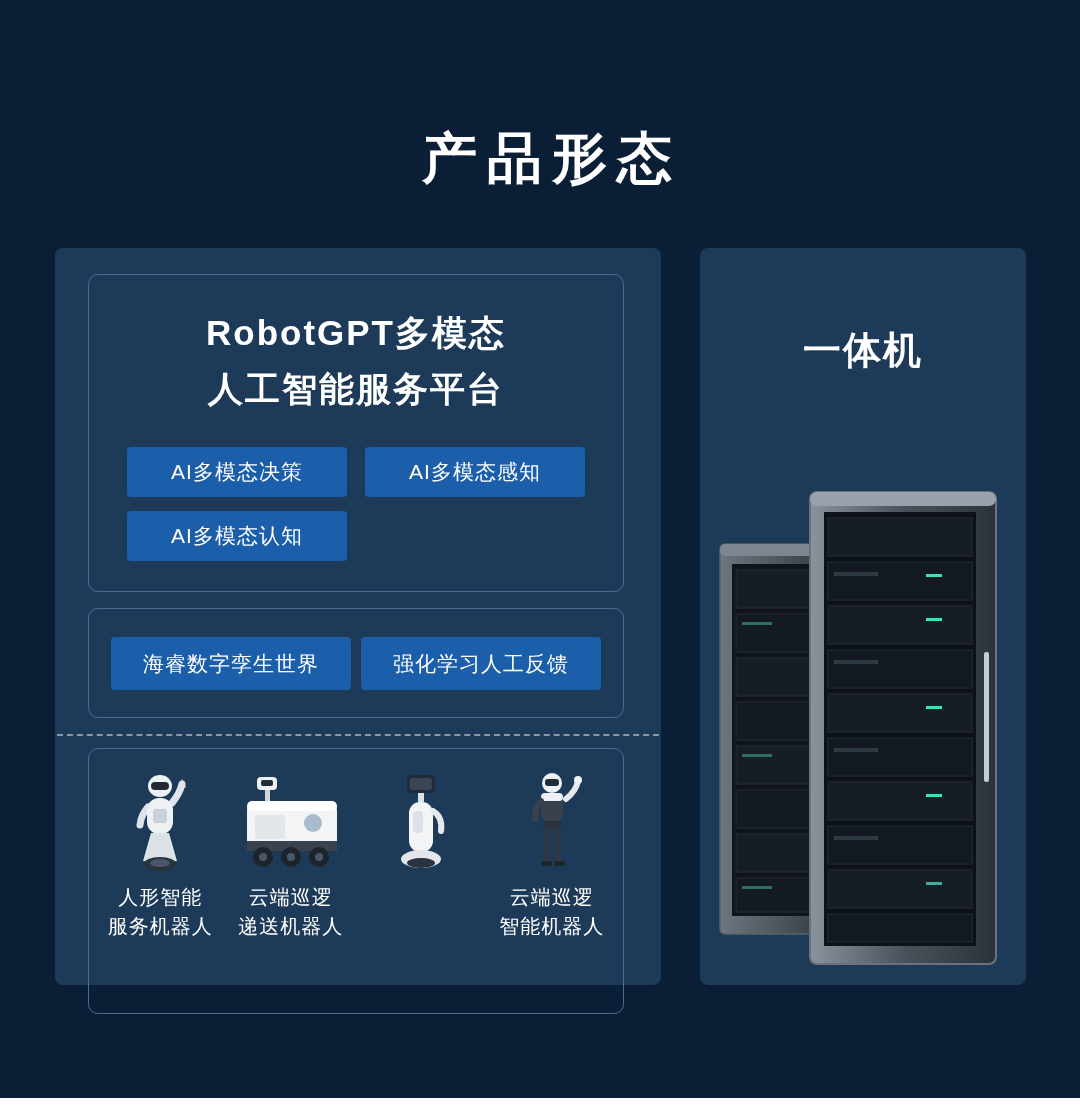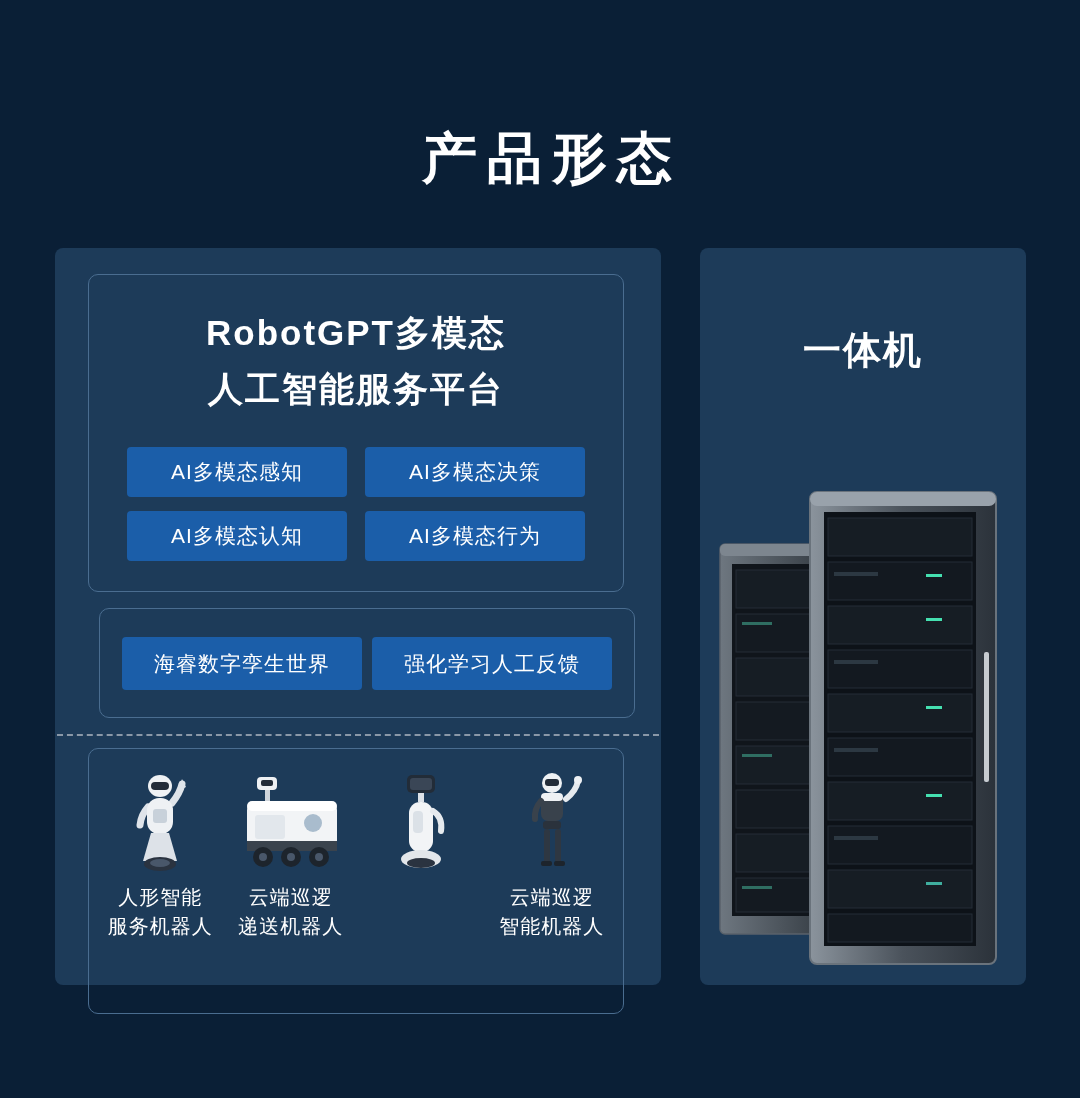--- a/index.html
+++ b/index.html
@@ -28,21 +28,21 @@
   }
   .panel-left { left: 55px; top: 248px; width: 606px; height: 737px; }
   .panel-right { left: 700px; top: 248px; width: 326px; height: 737px; }
 
   .card {
     position: absolute;
     border: 1px solid #4a6d90;
     border-radius: 10px;
   }
   .card-platform { left: 33px; top: 26px; width: 536px; height: 318px; }
-  .card-tech { left: 44px; top: 360px; width: 536px; height: 110px; }
+  .card-tech { left: 33px; top: 360px; width: 536px; height: 110px; }
   .card-robots { left: 33px; top: 500px; width: 536px; height: 266px; }
 
   .platform-title {
     margin-top: 30px;
     text-align: center;
     font-size: 35px;
     font-weight: 600;
     line-height: 1.6;
     letter-spacing: 2px;
   }
@@ -122,24 +122,23 @@
 <div class="page-title">产品形态</div>
 
 <div class="panel panel-left">
 
   <div class="card card-platform">
     <div class="platform-title">
       <div>RobotGPT多模态</div>
       <div>人工智能服务平台</div>
     </div>
     <div class="cap-grid">
+      <div class="btn">AI多模态决策</div>
       <div class="btn">AI多模态感知</div>
-      <div class="btn">AI多模态决策</div>
       <div class="btn">AI多模态认知</div>
-      <div class="btn">AI多模态行为</div>
     </div>
   </div>
 
   <div class="card card-tech">
     <div class="tech-row">
       <div class="btn">海睿数字孪生世界</div>
       <div class="btn">强化学习人工反馈</div>
     </div>
   </div>
 

